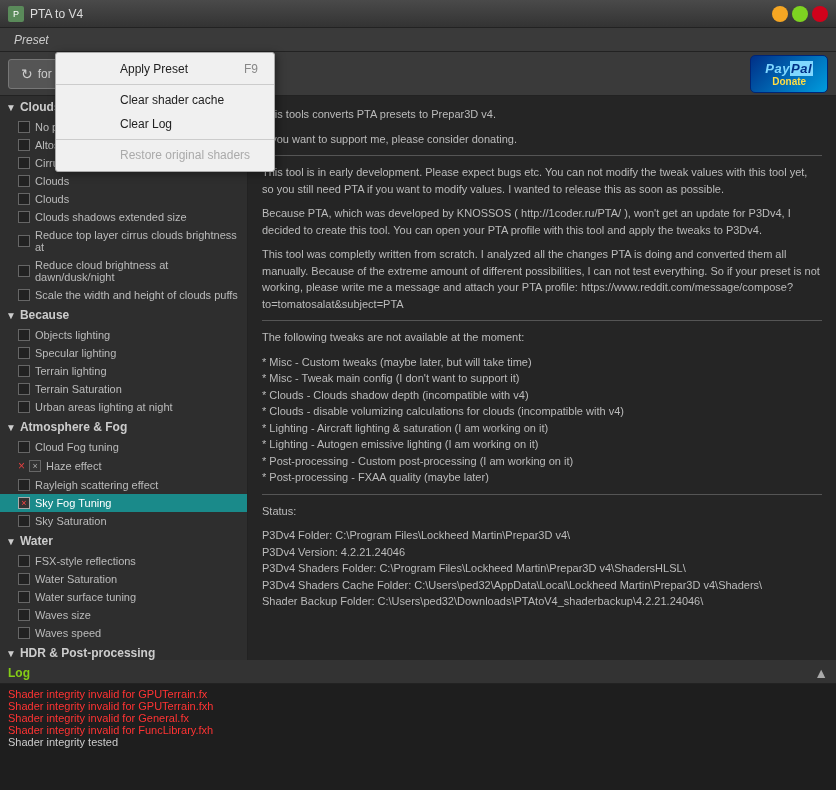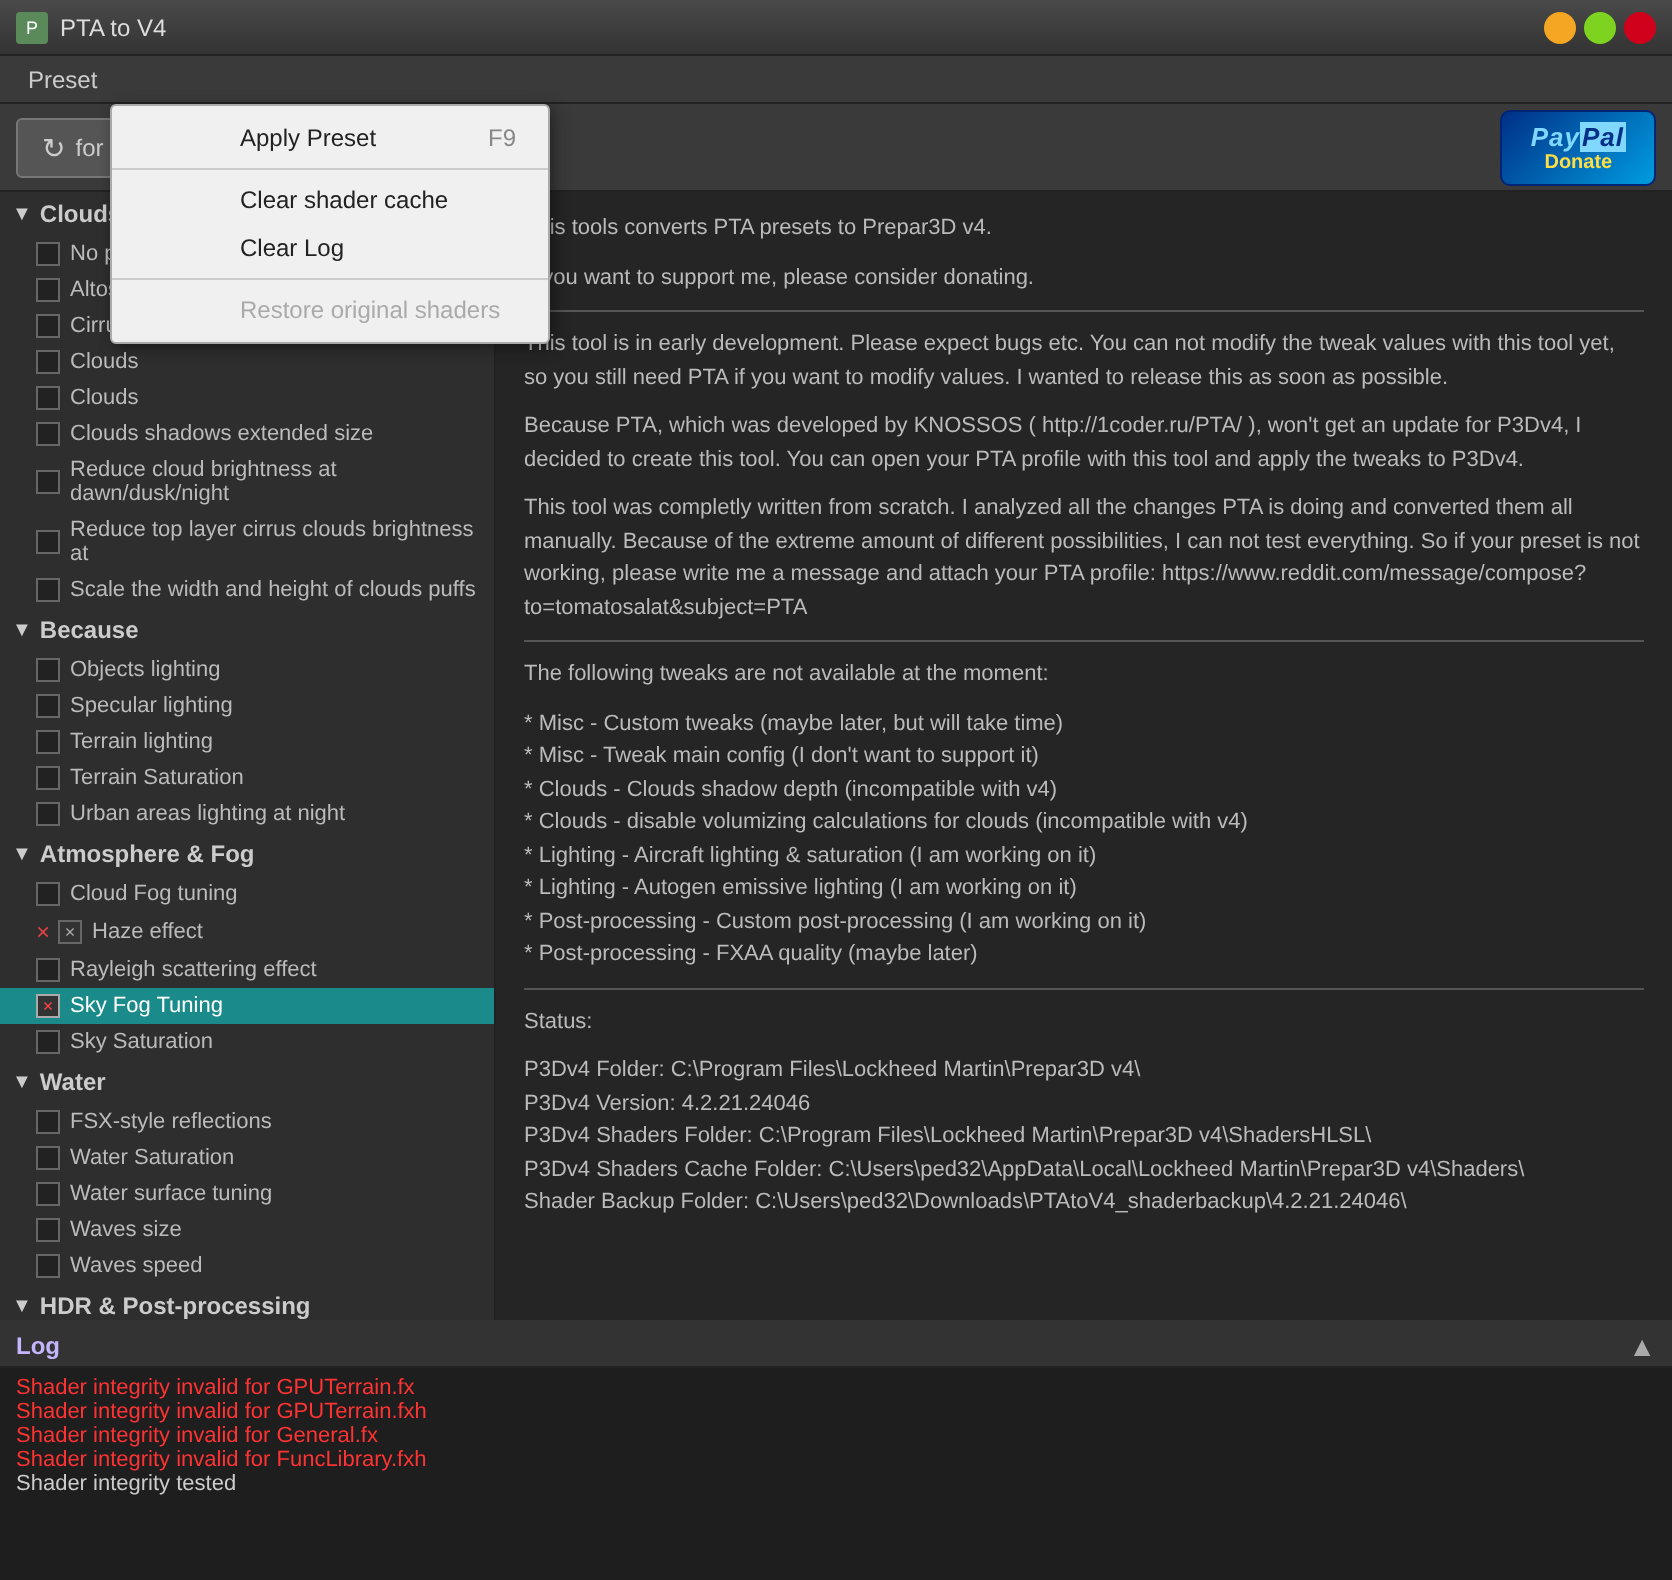--- a/index.html
+++ b/index.html
@@ -56,20 +56,21 @@
       padding: 0 4px;
       border-bottom: 1px solid #222;
       position: relative;
     }
     .menu-item {
       padding: 3px 10px;
       cursor: pointer;
       border-radius: 3px;
       font-size: 12px;
       color: #ccc;
+      font-style: italic;
     }
     .menu-item.active {
       background: #4d7c0f;
       color: white;
       margin-top: 47px;
     }
 
     
     .dropdown-menu {
       position: absolute;
@@ -221,21 +222,21 @@
     .log-header {
       height: 22px;
       background: #333;
       display: flex;
       align-items: center;
       padding: 0 8px;
       border-bottom: 1px solid #222;
     }
     .log-header-text {
       font-size: 12px;
-      color: #c4b5fd;
+      color: #84cc16;
       font-weight: bold;
     }
     .log-collapse-btn {
       margin-left: auto;
       cursor: pointer;
       color: #aaa;
       font-size: 14px;
     }
     .log-content {
       padding: 4px 8px;
@@ -350,25 +351,25 @@
     <div class="preset-item">
       <div class="checkbox"></div>
       <span>Clouds</span>
     </div>
     <div class="preset-item">
       <div class="checkbox"></div>
       <span>Clouds shadows extended size</span>
     </div>
     <div class="preset-item">
       <div class="checkbox"></div>
+      <span>Reduce top layer cirrus clouds brightness at</span>
+    </div>
+    <div class="preset-item">
+      <div class="checkbox"></div>
       <span>Reduce cloud brightness at dawn/dusk/night</span>
-    </div>
-    <div class="preset-item">
-      <div class="checkbox"></div>
-      <span>Reduce top layer cirrus clouds brightness at</span>
     </div>
     <div class="preset-item">
       <div class="checkbox"></div>
       <span>Scale the width and height of clouds puffs</span>
     </div>
 
     <div class="category-header">
       <span class="arrow">▼</span>
       <span>Because</span>
     </div>

